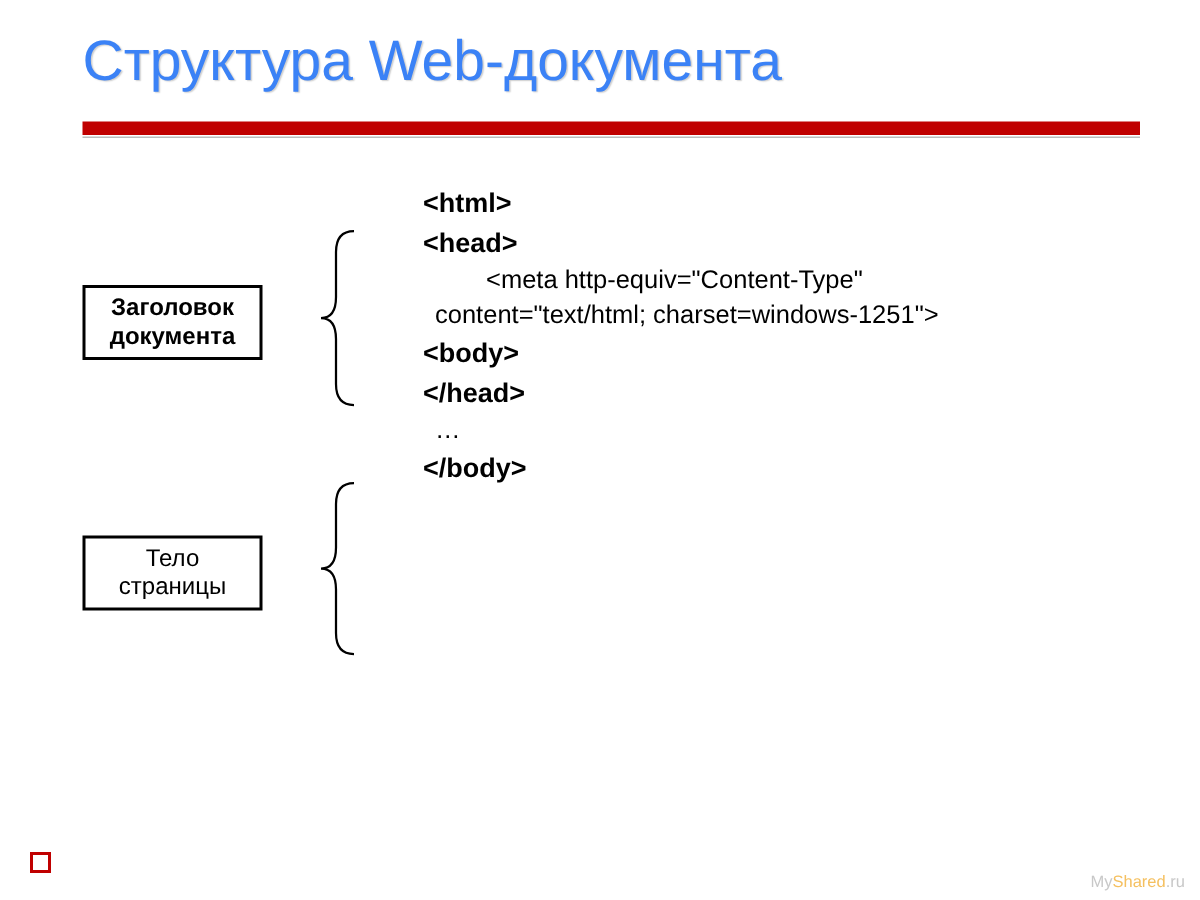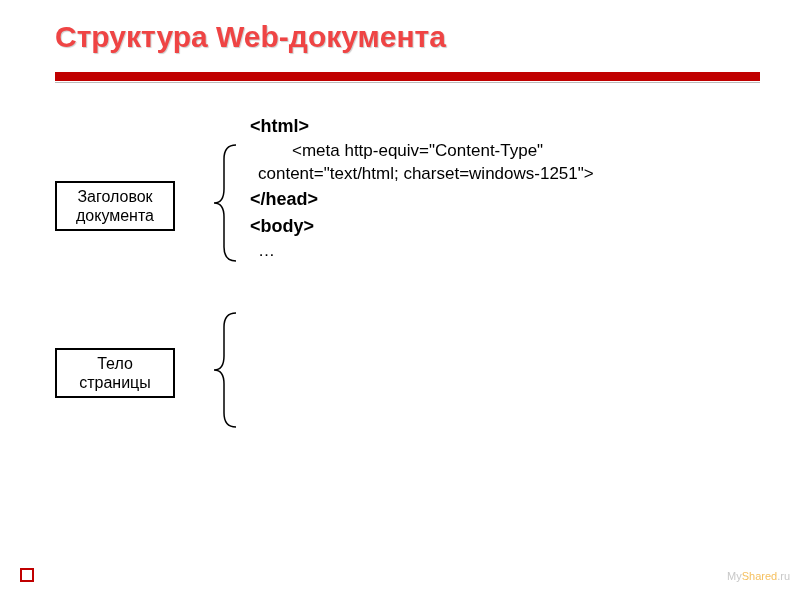--- a/index.html
+++ b/index.html
@@ -10,23 +10,23 @@
       font-family: Arial, sans-serif;
       position: relative;
       overflow: hidden;
     }
     .slide {
       padding: 20px 40px 20px 55px;
       height: 100%;
       position: relative;
     }
     .title {
-      font-size: 30px;
-      font-weight: bold;
-      color: #ef4444;
+      font-size: 38px;
+      font-weight: normal;
+      color: #3b82f6;
       text-shadow: 1px 1px 1px rgba(0,0,0,0.2);
       margin-bottom: 18px;
     }
     .rule-red {
       height: 9px;
       background: #c00000;
       margin-bottom: 1px;
     }
     .rule-thin {
       height: 1px;
@@ -44,47 +44,47 @@
     .label-box {
       border: 2px solid #000;
       padding: 4px 8px;
       text-align: center;
       font-size: 16px;
       line-height: 1.2;
       position: absolute;
       width: 120px;
       left: 0;
     }
-    .label-head { top: 68px; }
+    .label-head { top: 68px; font-weight: bold; }
     .label-body { top: 235px; }
     .brace-col {
       width: 40px;
       position: relative;
     }
     .brace {
       position: absolute;
       width: 30px;
       left: 0;
     }
     .brace svg { display: block; }
     .brace-head { top: 30px; height: 120px; }
     .brace-body { top: 198px; height: 118px; }
     .code-col {
       flex: 1;
       font-size: 18px;
       line-height: 1.5;
     }
-    .cline { white-space: pre; }
+    .cline { white-space: pre; margin-left: 32px; }
     .ind2 { padding-left: 42px; font-size: 17px; line-height: 1.35; }
     .inner { padding-left: 8px; font-size: 17px; line-height: 1.35; }
     .bold { font-weight: bold; }
     .watermark {
       position: absolute;
       right: 10px;
-      bottom: 18px;
+      bottom: 6px;
       font-size: 11px;
       color: #c8c8c8;
       letter-spacing: 0;
     }
     .watermark .p2 { color: #f5c060; }
     .sq {
       position: absolute;
       left: 20px;
       bottom: 18px;
       width: 14px;
@@ -114,25 +114,27 @@
       </div>
       <div class="brace brace-body">
         <svg width="30" height="118" viewBox="0 0 30 118">
           <path d="M26 2 Q14 2 14 16 L14 45 Q14 59 4 59 Q14 59 14 73 L14 102 Q14 116 26 116" fill="none" stroke="#000" stroke-width="1.5"></path>
         </svg>
       </div>
     </div>
 
     <div class="code-col">
       <div class="cline bold">&lt;html&gt;</div>
+      <div class="cline bold">&lt;head&gt;</div>
       <div class="cline ind2">&lt;meta http-equiv="Content-Type"</div>
       <div class="cline inner">content="text/html; charset=windows-1251"&gt;</div>
+      <div class="cline bold">&lt;body&gt;</div>
       <div class="cline bold">&lt;/head&gt;</div>
-      <div class="cline bold">&lt;body&gt;</div>
       <div class="cline inner">…</div>
+      <div class="cline bold">&lt;/body&gt;</div>
     </div>
   </div>
 
   <div class="sq"></div>
   <div class="watermark">
     <span>My</span><span class="p2">Shared</span><span>.ru</span>
   </div>
 </div>
 
 </body></html>

